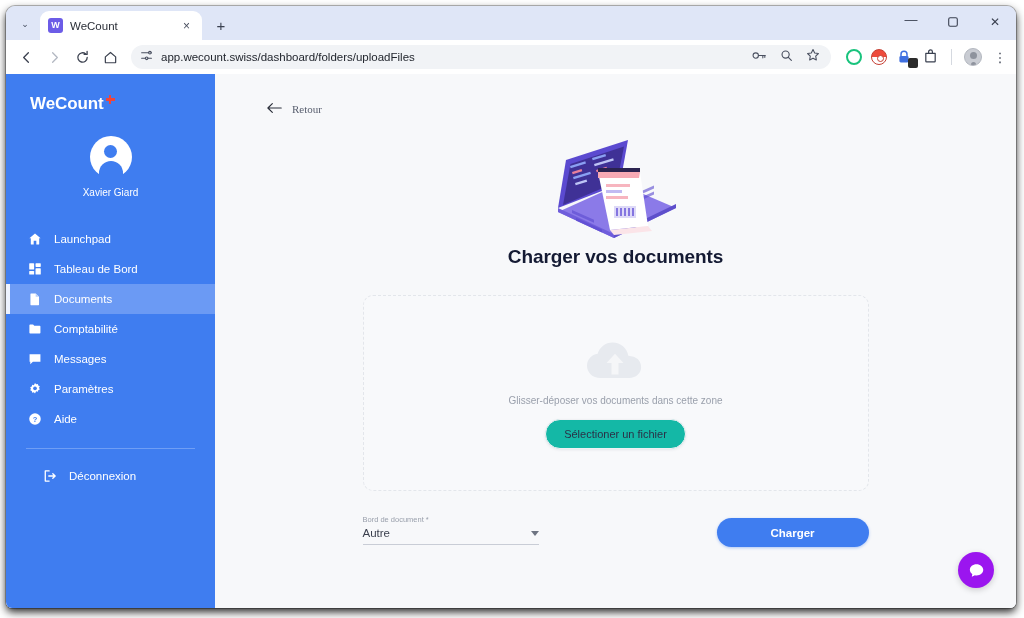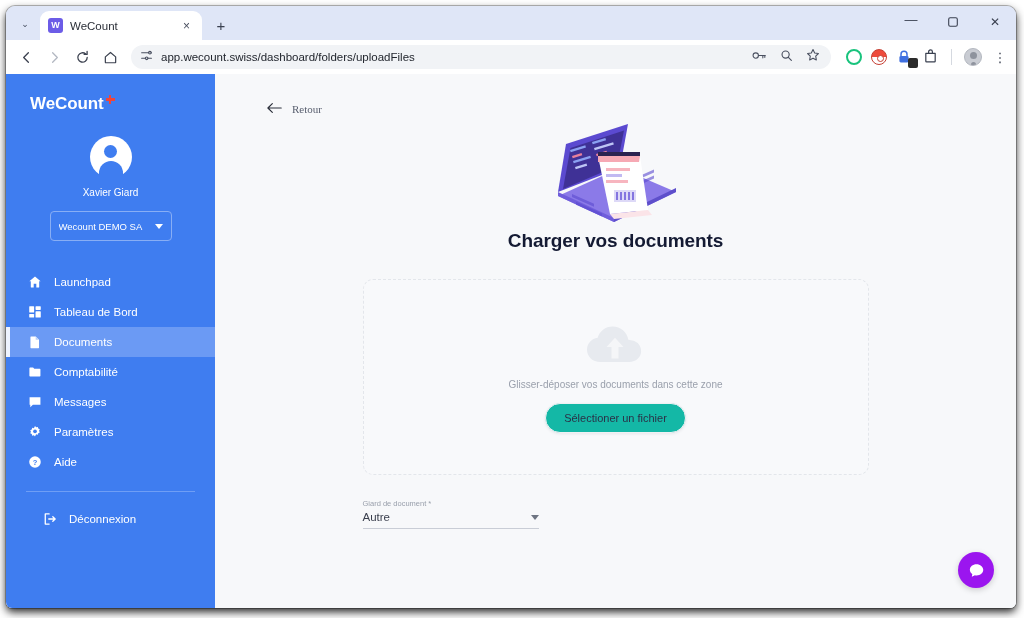--- a/index.html
+++ b/index.html
@@ -309,21 +309,21 @@
   }
   .back-arrow {
     color: #2b2f3a;
     font-size: 14px;
     line-height: 1;
   }
   .back-label { font-size: 11px; color: #5a6070; font-family: Liberation Serif, serif; }
 
   .center-col {
     width: 506px;
-    margin: 0 auto;
+    margin: 16px auto;
     padding-top: 4px;
   }
 
   .hero { display:flex; justify-content:center; margin-top: 2px; }
   .hero svg { display:block; }
 
   .page-title {
     text-align: center;
     font-size: 19px;
     font-weight: bold;
@@ -513,24 +513,20 @@
 
     <div class="sidebar">
       <div class="brand">
         <span class="brand-text">WeCount</span>
         <span class="brand-cross"></span>
       </div>
 
       <div class="profile">
         <div class="avatar"></div>
         <div class="profile-name">Xavier Giard</div>
-        <div class="company-select">
-          <span class="company-name">Wecount DEMO SA</span>
-          <span class="caret-down"></span>
-        </div>
       </div>
 
       <div class="nav">
 
         <div class="nav-item">
           <span class="nav-icon">
             <svg width="14" height="14" viewBox="0 0 16 16">
                 <path d="M8 1.8L1.6 7.2h1.6v6.4c0 .4.3.7.7.7h2.6V9.9h3v4.4h2.6c.4 0 .7-.3.7-.7V7.2h1.6z" fill="#fff"></path>
               </svg>
           </span>
@@ -678,26 +674,27 @@
               <path d="M16.5 41C8.5 41 3 35.6 3 28.8c0-6.2 4.6-11.3 10.7-12C15.4 10.2 21.4 5.4 28.6 5.4c8 0 14.6 5.8 15.7 13.3 1 .3 6.6.4 9.4 3.4 3.2 3.4 3.4 6.6 3.4 8.2C57.1 36.3 52 41 45.2 41z" fill="#e7eaef"></path>
               <path d="M31 16.8l8.5 9.2h-5v11.4h-7V26h-5z" fill="#f5f6f8"></path>
             </svg>
           </div>
           <div class="dz-main">Glisser-déposer vos documents dans cette zone</div>
           <div class="select-file-btn">Sélectioner un fichier</div>
         </div>
 
         <div class="form-row">
           <div class="select-field">
-            <div class="field-label">Giard de document *</div>
+            <div class="field-label">Bord de document *</div>
             <div class="field-line">
               <span class="field-value">Autre</span>
               <span class="field-caret"></span>
             </div>
           </div>
+          <div class="submit-btn">Charger</div>
         </div>
       </div>
 
       <div class="chat-bubble">
         <svg width="19" height="19" viewBox="0 0 20 20">
           <path d="M10 3.4c-3.9 0-7 2.6-7 5.8 0 1.8 1 3.4 2.6 4.5l-.5 2.9 3.2-1.6c.6.1 1.2.2 1.8.2 3.9 0 7-2.6 7-5.9S13.9 3.4 10 3.4z" fill="#ffffff"></path>
         </svg>
       </div>
     </div>
   </div>

